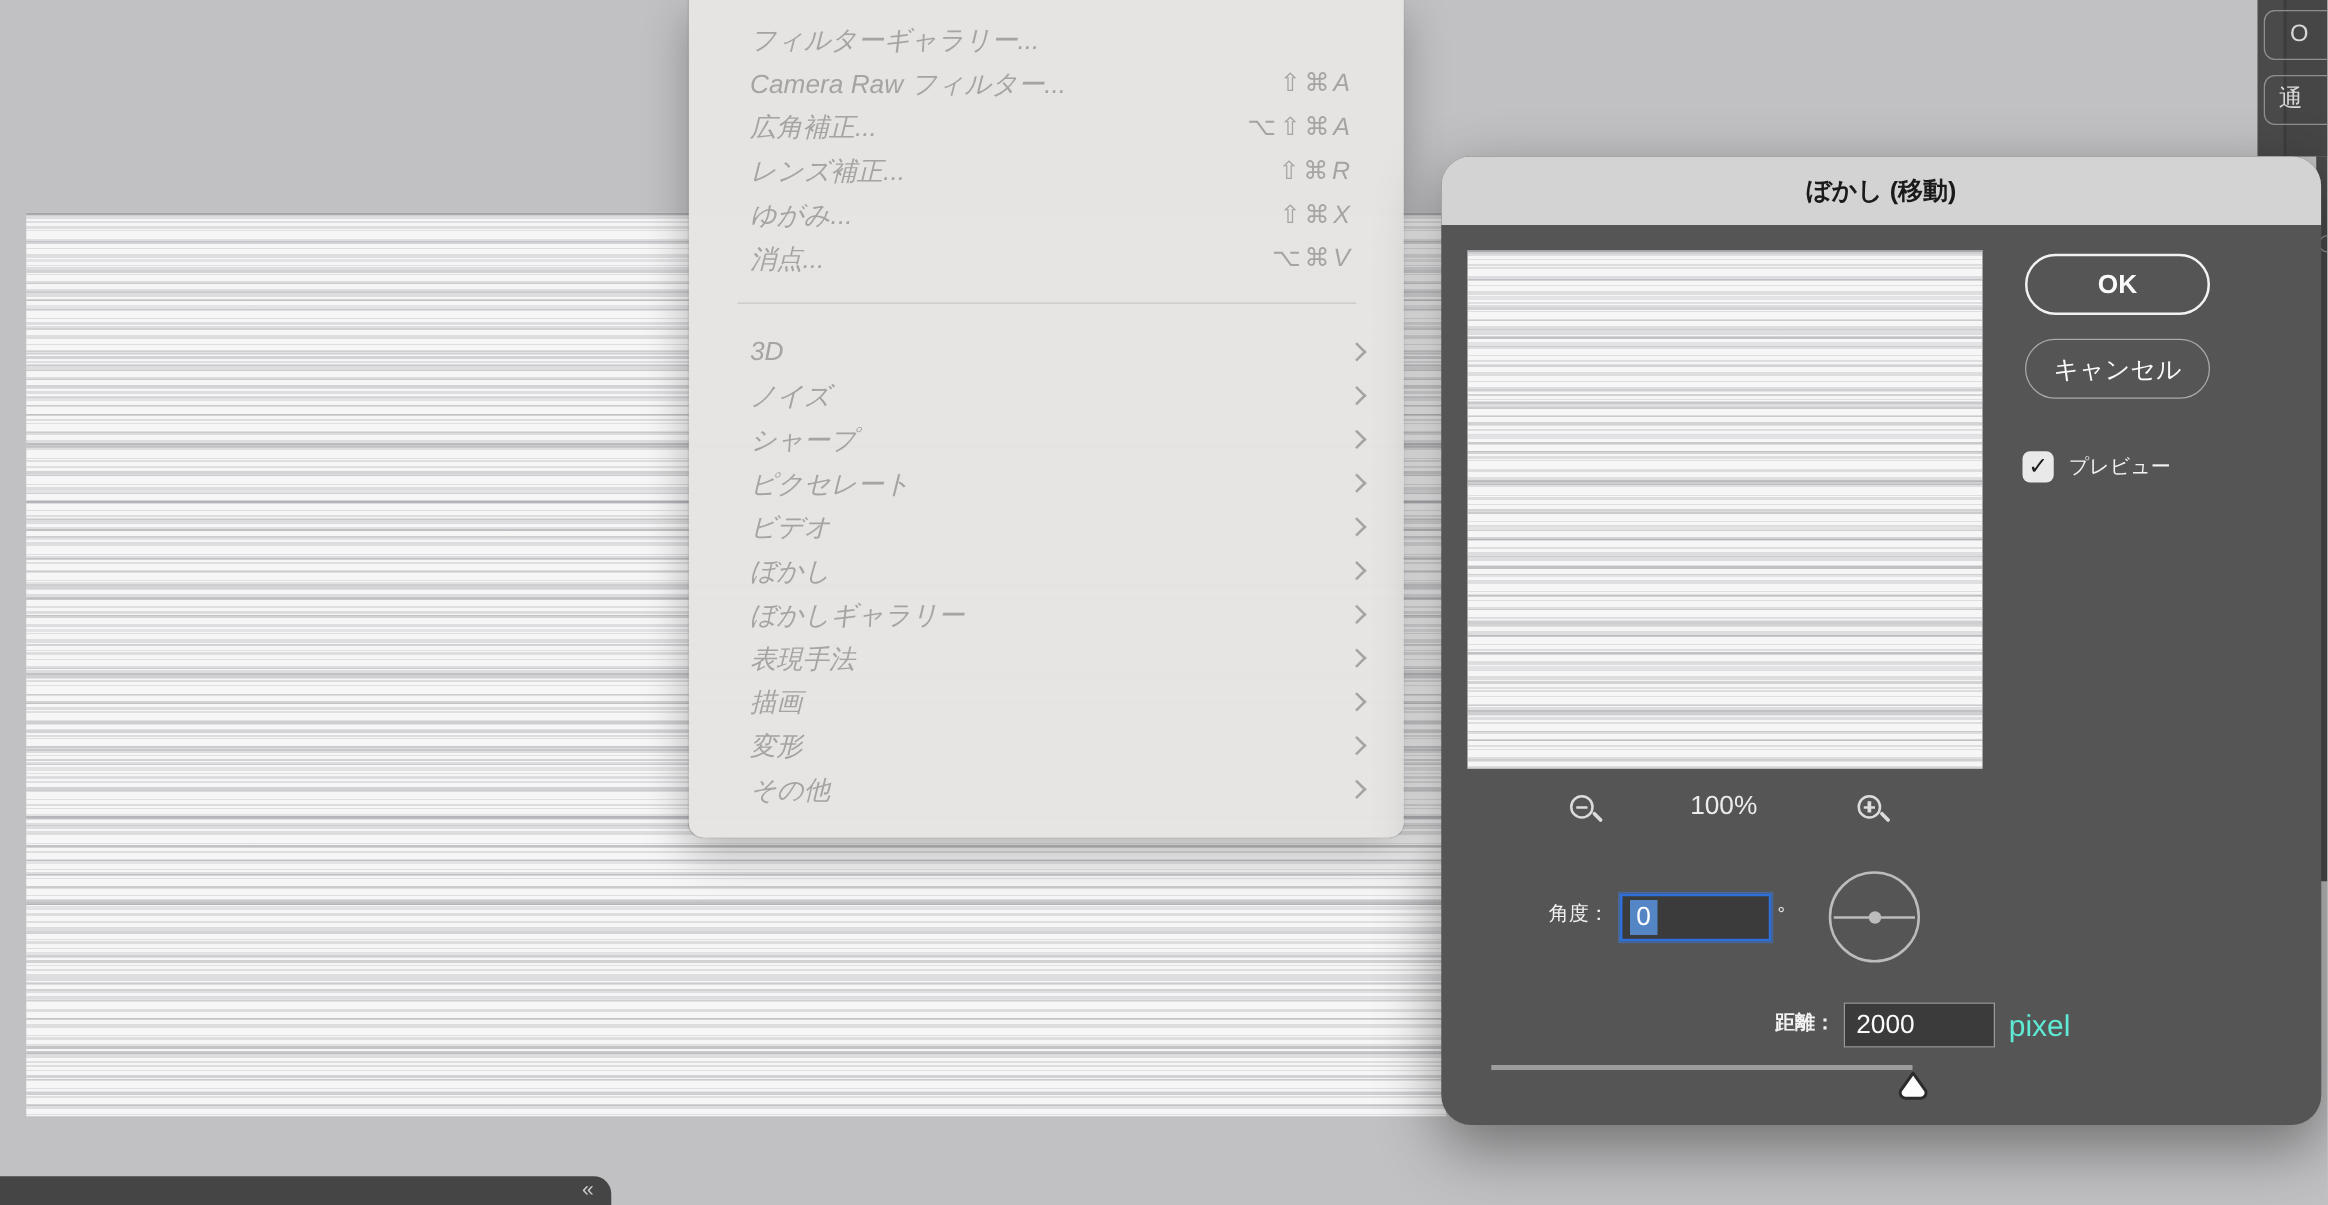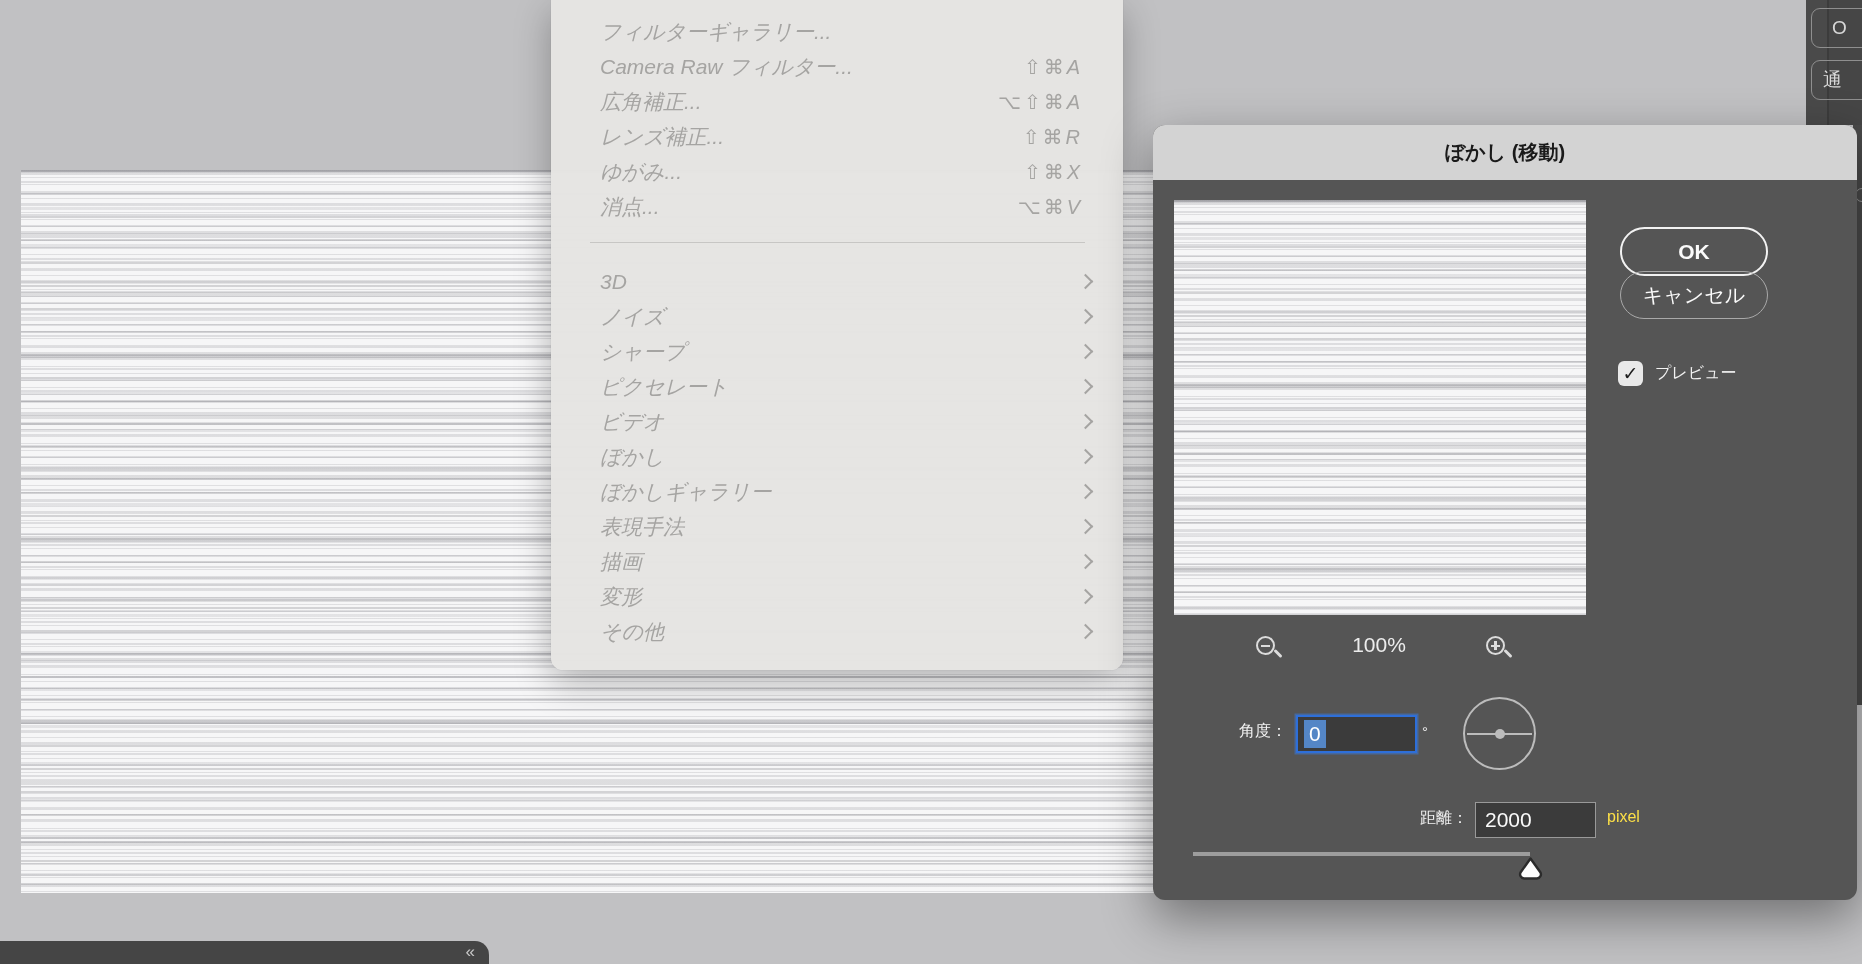--- a/index.html
+++ b/index.html
@@ -47,21 +47,21 @@
     padding-left:49px; padding-right:24px; color:#a5a4a2; font-size:21px; }
   .mi-label { flex:0 0 auto; white-space:nowrap; }
   .mi-space { flex:1 1 auto; }
   .mi-shortcut { flex:0 0 auto; color:#a5a4a2; font-size:20px; letter-spacing:3px; margin-right:16px; }
   .mi-chevron { flex:0 0 auto; width:11px; height:11px; border-right:2.5px solid #a5a4a2;
     border-top:2.5px solid #a5a4a2; transform:rotate(45deg); margin-right:8px; }
   .mi-sep { height:1px; background:#c7c6c4; margin:18px 38px 21px 39px; }
 
   
   #dialog { position:absolute; left:1153px; top:125px; width:704px; height:775px;
-    border-radius:12px; background:#555555; box-shadow:0 18px 50px rgba(0,0,0,.42); overflow:hidden; }
+    border-radius:24px; background:#555555; box-shadow:0 18px 50px rgba(0,0,0,.42); overflow:hidden; }
   #dialog-title-bar { position:absolute; left:0; top:0; width:704px; height:55px; background:#d3d3d3;
     display:flex; align-items:center; justify-content:center; }
   #dialog-title { color:#1a1a1a; font-size:20px; font-weight:700; }
 
   #preview-box { position:absolute; left:21px; top:75px; width:412px; height:415px; }
 
   .mag { position:absolute; width:19px; height:19px; border:2px solid #dcdcdc; border-radius:50%; }
   .mag::before { content:""; position:absolute; left:3px; top:6.5px; width:9px; height:2.5px; background:#dcdcdc; }
   .mag.plus::after { content:""; position:absolute; left:6.2px; top:3.2px; width:2.5px; height:9px; background:#dcdcdc; }
   .mag .handle { position:absolute; left:15px; top:14px; width:10px; height:3px; background:#dcdcdc;
@@ -78,32 +78,32 @@
     display:flex; align-items:center; padding-left:6px; }
   #angle-field .sel { background:#5486c6; color:#ffffff; font-size:21px; padding:2px 5px; }
   #degree-symbol { position:absolute; left:269px; top:598px; color:#ececec; font-size:15px; }
 
   #angle-dial { position:absolute; left:310px; top:572px; width:73px; height:73px;
     border:2px solid #bcbcbc; border-radius:50%; }
   #angle-dial .line { position:absolute; left:2px; top:33.5px; width:65px; height:2px; background:#bcbcbc; }
   #angle-dial .dot  { position:absolute; left:30px; top:29.5px; width:10px; height:10px;
     background:#bcbcbc; border-radius:50%; }
 
-  #distance-label { left:225px; top:683px; width:90px; text-align:right; }
+  #distance-label { left:225px; top:683px; width:90px; text-align:right;font-weight:bold; }
   #distance-field { position:absolute; left:322px; top:677px; width:121px; height:36px;
     background:#3b3b3b; border:1.5px solid #999999; color:#fafafa; font-size:21px;
     display:flex; align-items:center; padding-left:9px; }
-  #distance-unit { position:absolute; left:454px; top:683px; color:#fde047; font-size:16px; }
+  #distance-unit { position:absolute; left:454px; top:683px; color:#5eead4; font-size:24px; }
 
   #slider-track { position:absolute; left:40px; top:727px; width:337px; height:4px; background:#9d9d9d; }
   #slider-thumb { position:absolute; left:364px; top:731px; width:27px; height:24px; }
 
   .pill-btn { position:absolute; left:467px; width:148px; border-radius:25px;
     color:#fafafa; display:flex; align-items:center; justify-content:center; background:transparent; }
-  #ok-button { top:78px; height:49px; border:2px solid #f2f2f2; font-size:21px; font-weight:600;margin-top:24px; }
+  #ok-button { top:78px; height:49px; border:2px solid #f2f2f2; font-size:21px; font-weight:600; }
   #cancel-button { top:146px; height:48px; border:1.5px solid #a9a9a9; font-size:20px; }
 
   #preview-checkbox { position:absolute; left:465px; top:236px; width:25px; height:25px;
     background:#e9e9e9; border-radius:6px; text-align:center; }
   #preview-checkbox .mark { color:#1d1d1d; font-size:19px; font-weight:900; line-height:25px; }
   #preview-label { left:502px; top:238px; }
 </style>
 </head>
 <body>
 

